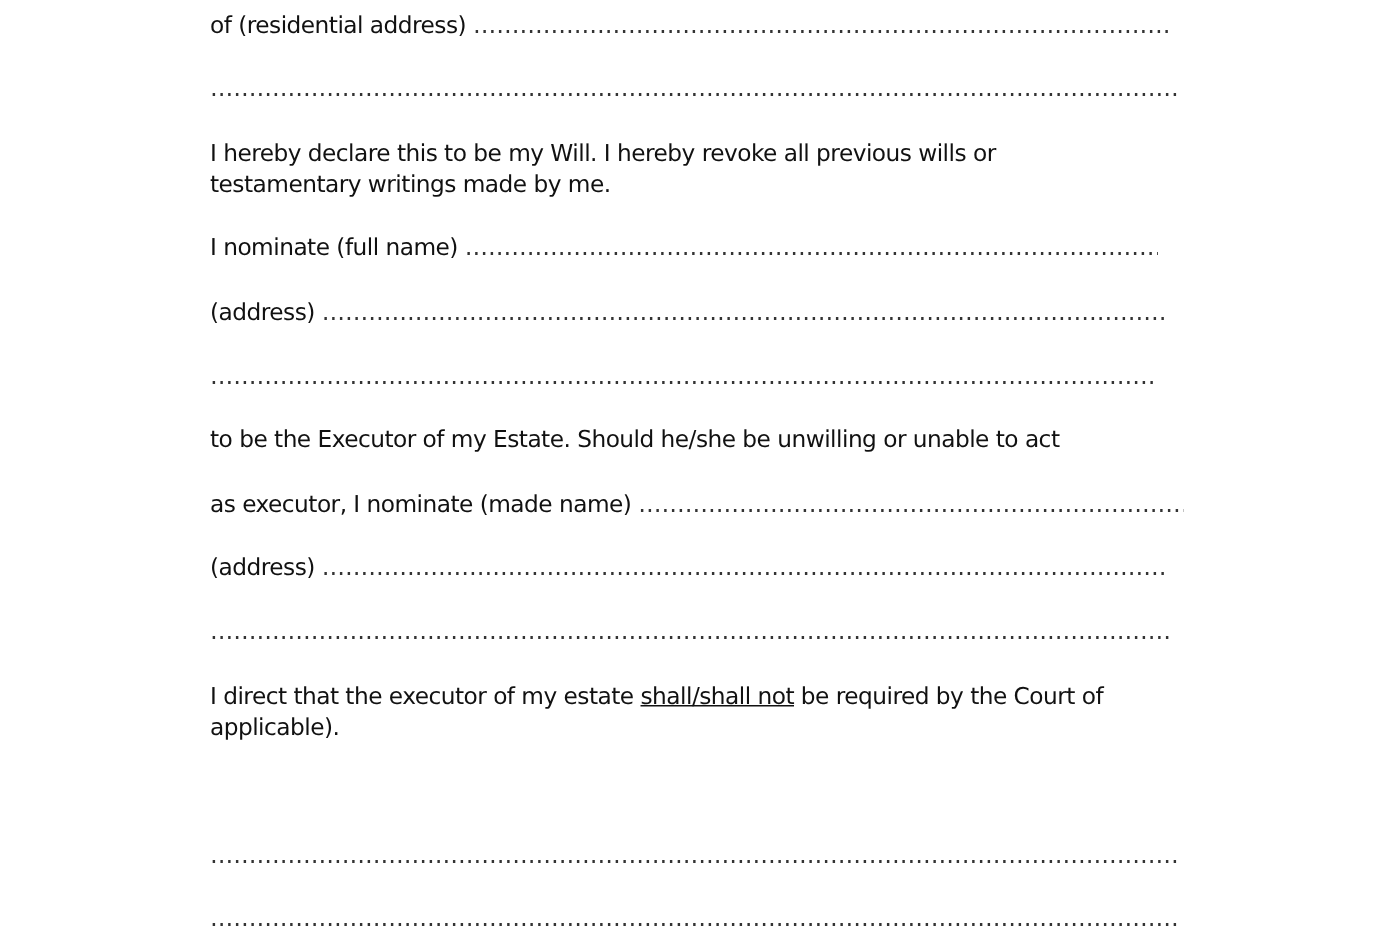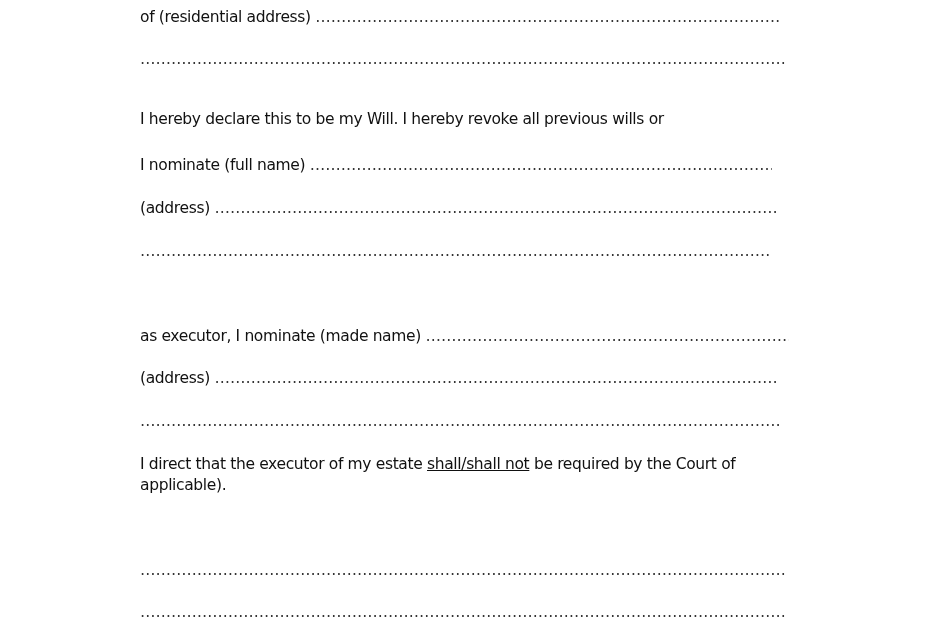--- a/index.html
+++ b/index.html
@@ -28,38 +28,40 @@
 
   <div class="line" style="top:7px;">
     <span>of (residential address)</span>
     <span class="dots" style="width:466px;">……………………………………………………………………………………………………………………………………………………………………………………………………</span>
   </div>
 
   <div class="line" style="top:49px;">
     <span class="dots" style="width:646px;">……………………………………………………………………………………………………………………………………………………………………………………………………</span>
   </div>
 
-  <div class="para" style="top:109px;">
+  <div class="para" style="top:92px;">
     <div>I hereby declare this to be my Will.  I hereby revoke all previous wills or</div>
+    <div>testamentary writings made by me.</div>
   </div>
 
   <div class="line" style="top:155px;">
     <span>I nominate (full name)</span>
     <span class="dots" style="width:462px;">……………………………………………………………………………………………………………………………………………………………………………………………………</span>
   </div>
 
   <div class="line" style="top:198px;">
     <span>(address)</span>
     <span class="dots" style="width:562px;">……………………………………………………………………………………………………………………………………………………………………………………………………</span>
   </div>
 
   <div class="line" style="top:241px;">
     <span class="dots" style="width:632px;">……………………………………………………………………………………………………………………………………………………………………………………………………</span>
   </div>
 
+  <div class="line" style="top:283px;">to be the Executor of my Estate. Should he/she be unwilling or unable to act</div>
 
   <div class="line" style="top:326px;">
     <span>as executor, I nominate (made name)</span>
     <span class="dots" style="width:364px;">……………………………………………………………………………………………………………………………………………………………………………………………………</span>
   </div>
 
   <div class="line" style="top:368px;">
     <span>(address)</span>
     <span class="dots" style="width:562px;">……………………………………………………………………………………………………………………………………………………………………………………………………</span>
   </div>

